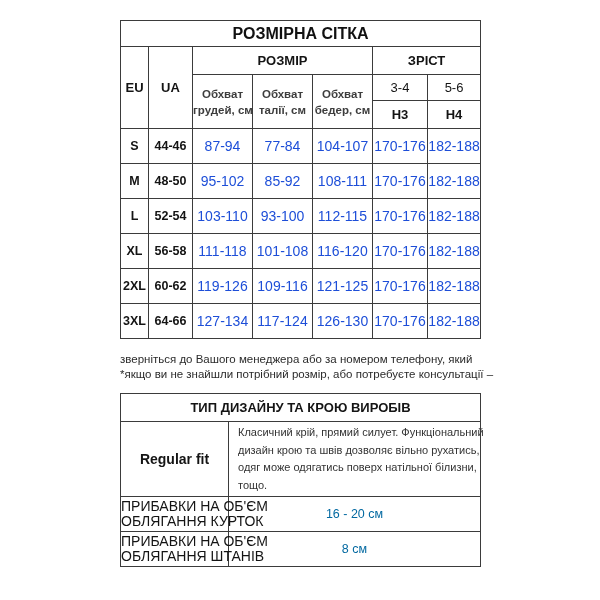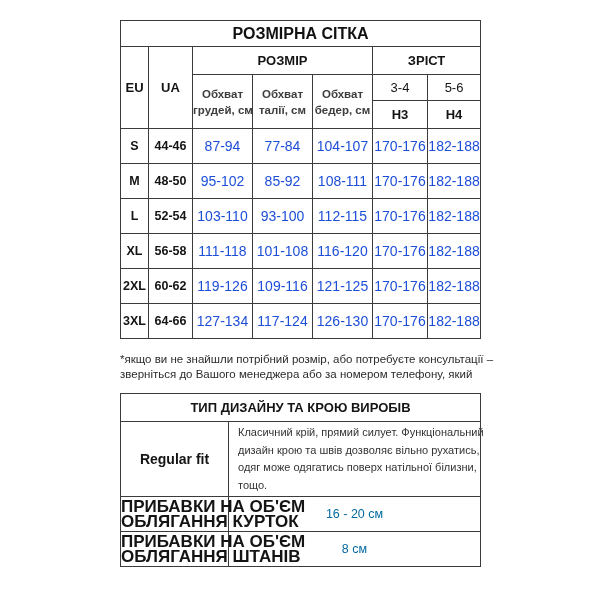--- a/index.html
+++ b/index.html
@@ -96,22 +96,22 @@
     text-align: left;
     padding: 2px 4px 2px 9px;
     font-size: 11px;
     line-height: 17.5px;
     color: #333333;
     height: 70px;
   }
   .t2 .desc-cell div { white-space: nowrap; }
   .t2 .add-label-cell {
     height: 34px;
-    font-size: 17px;
-    font-weight: bold;
+    font-size: 14px;
+    font-weight: normal;
     line-height: 15px;
   }
   .t2 .add-label-cell div { white-space: nowrap; }
   .t2 .add-value-cell {
     font-size: 12.5px;
     color: #0369a1;
   }
 </style>
 </head>
 <body>
@@ -210,22 +210,22 @@
       <td>127-134</td>
       <td>117-124</td>
       <td>126-130</td>
       <td>170-176</td>
       <td>182-188</td>
     </tr>
   </tbody>
     </table>
 
   <div class="footnote">
+    <div>зверніться до Вашого менеджера або за номером телефону, який</div>
     <div>*якщо ви не знайшли потрібний розмір, або потребуєте консультації –</div>
-    <div>зверніться до Вашого менеджера або за номером телефону, який</div>
   </div>
 
   <table class="t2">
     <colgroup>
       <col style="width:108px">
         <col style="width:252px">
     </colgroup>
     <tbody>
         <tr>
       <td class="title-cell" colspan="2">ТИП ДИЗАЙНУ ТА КРОЮ ВИРОБІВ</td>

